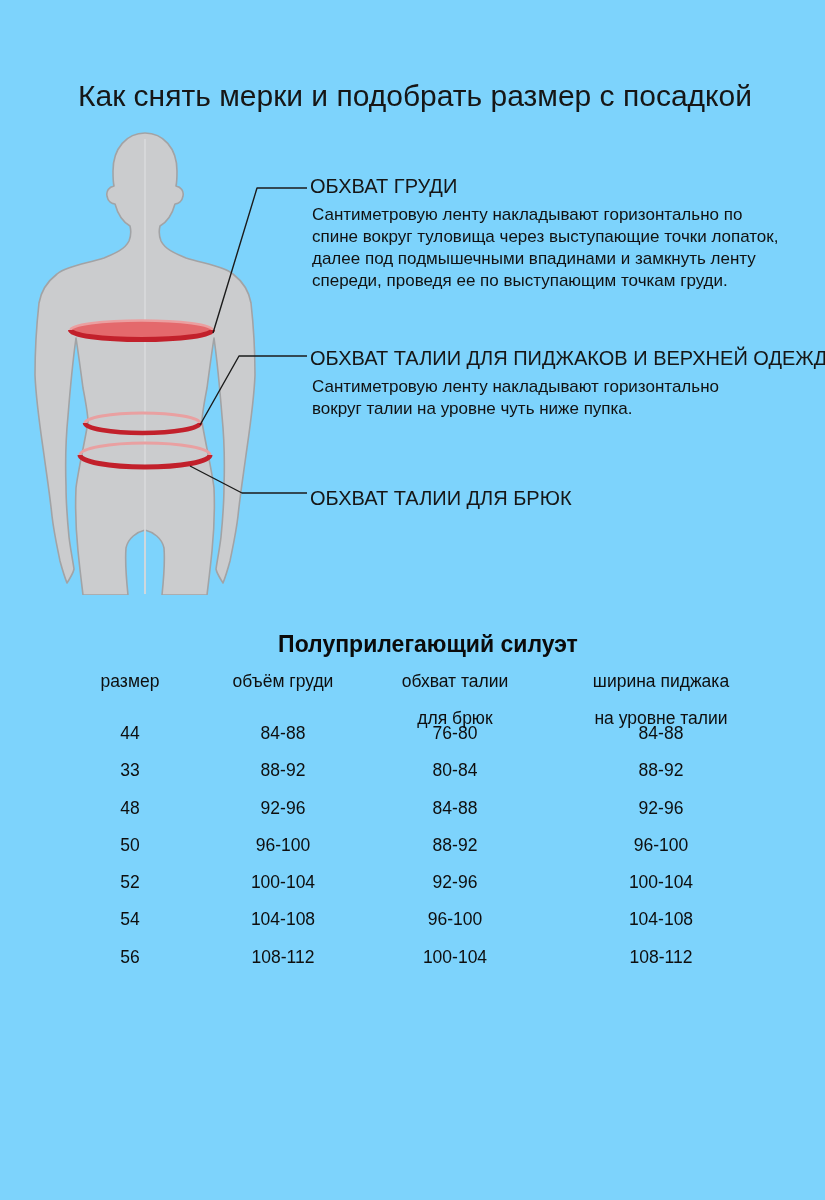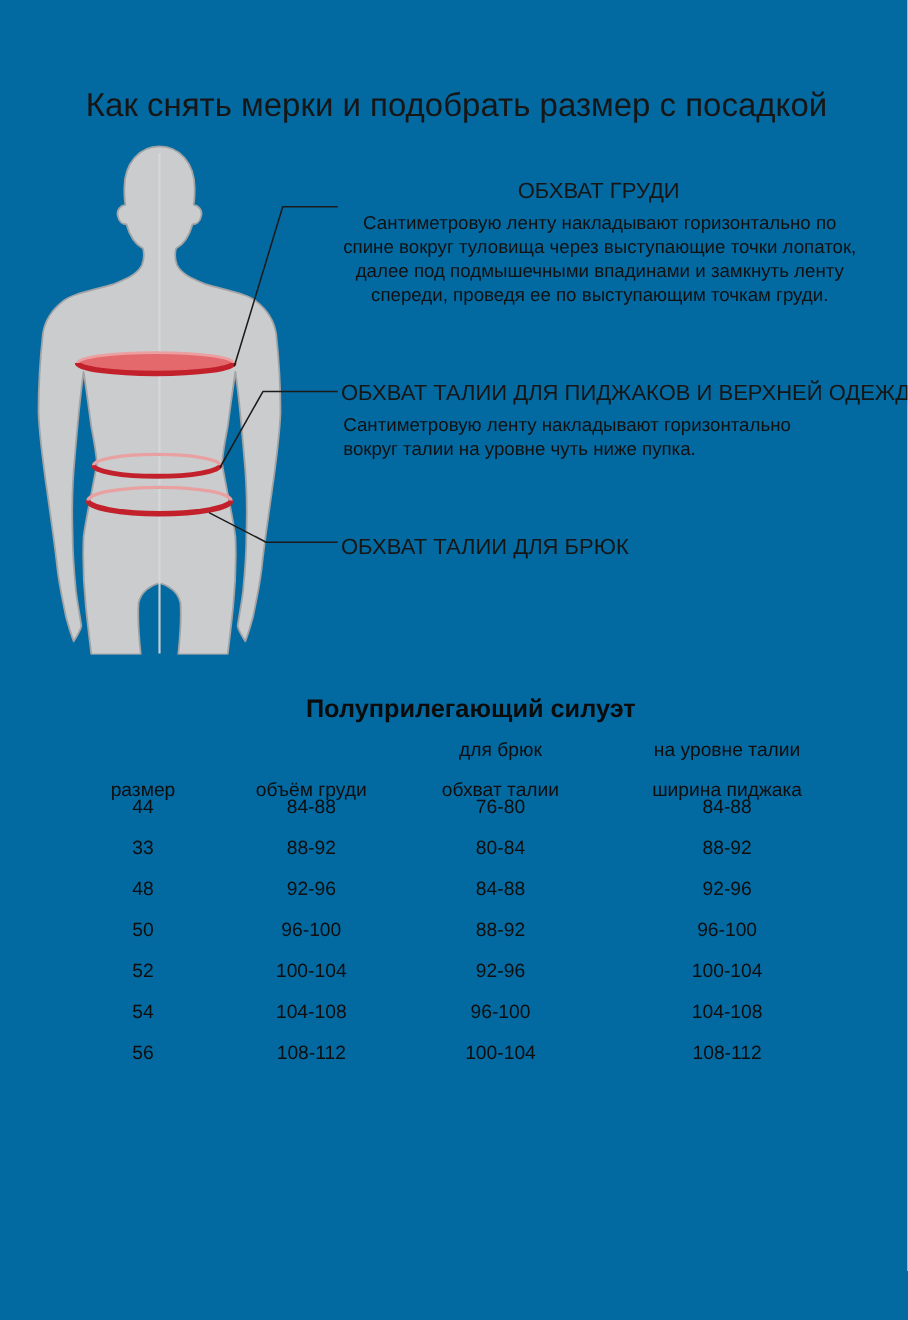--- a/index.html
+++ b/index.html
@@ -1,34 +1,34 @@
 <!DOCTYPE html>
 <html><head>
 <meta charset="utf-8">
 <style>
   html,body{margin:0;padding:0;background:#fff;}
   .page{
-    position:relative;width:825px;height:1200px;background:#0369a1;
+    position:relative;width:825px;height:1200px;background:#7dd3fc;
     font-family:"Liberation Sans",sans-serif;color:#1b1b1b;overflow:hidden;
   }
   .page-title{
     position:absolute;left:78px;top:79px;margin:0;
     font-size:30px;font-weight:400;line-height:34px;white-space:nowrap;color:#161616;
   }
   .figure-wrap{position:absolute;left:10px;top:125px;width:300px;height:470px;}
   .section{position:absolute;left:310px;}
   .section h2{
     margin:0;font-size:20px;font-weight:400;line-height:23px;
     white-space:nowrap;color:#161616;
   }
   .section p{
     margin:6px 0 0 2px;font-size:17px;line-height:22px;
     white-space:pre-line;color:#111;
   }
-  .s1{top:163px;text-align:center;}
+  .s1{top:175px;}
   .s2{top:347px;}
   .s3{top:487px;}
   .table-title{
     position:absolute;left:57px;top:615px;width:710px;margin:16px;
     text-align:center;font-size:23px;font-weight:700;color:#0b0b0b;
   }
   .thead{position:absolute;left:50px;top:663px;width:724px;}
   .tbody{position:absolute;left:50px;top:715px;width:724px;}
   .trow{display:grid;grid-template-columns:160px 146px 198px 214px;height:37.3px;}
   .thead .trow{height:37px;}
@@ -152,31 +152,31 @@
   </div>
 
   <div class="section s3">
     <h2>ОБХВАТ ТАЛИИ ДЛЯ БРЮК</h2>
   </div>
 
   <h3 class="table-title">Полуприлегающий силуэт</h3>
 
   <div class="thead">
     <div class="trow">
+      <div class="tcell">размер</div>
+      <div class="tcell">объём груди</div>
+      <div class="tcell">обхват талии</div>
+      <div class="tcell">ширина пиджака</div>
+    </div>
+    <div class="trow">
       <div class="tcell"></div>
       <div class="tcell"></div>
       <div class="tcell">для брюк</div>
       <div class="tcell">на уровне талии</div>
     </div>
-    <div class="trow">
-      <div class="tcell">размер</div>
-      <div class="tcell">объём груди</div>
-      <div class="tcell">обхват талии</div>
-      <div class="tcell">ширина пиджака</div>
-    </div>
   </div>
 
   <div class="tbody">
       <div class="trow">
         <div class="tcell">44</div>
         <div class="tcell">84-88</div>
         <div class="tcell">76-80</div>
         <div class="tcell">84-88</div>
       </div>
       <div class="trow">

